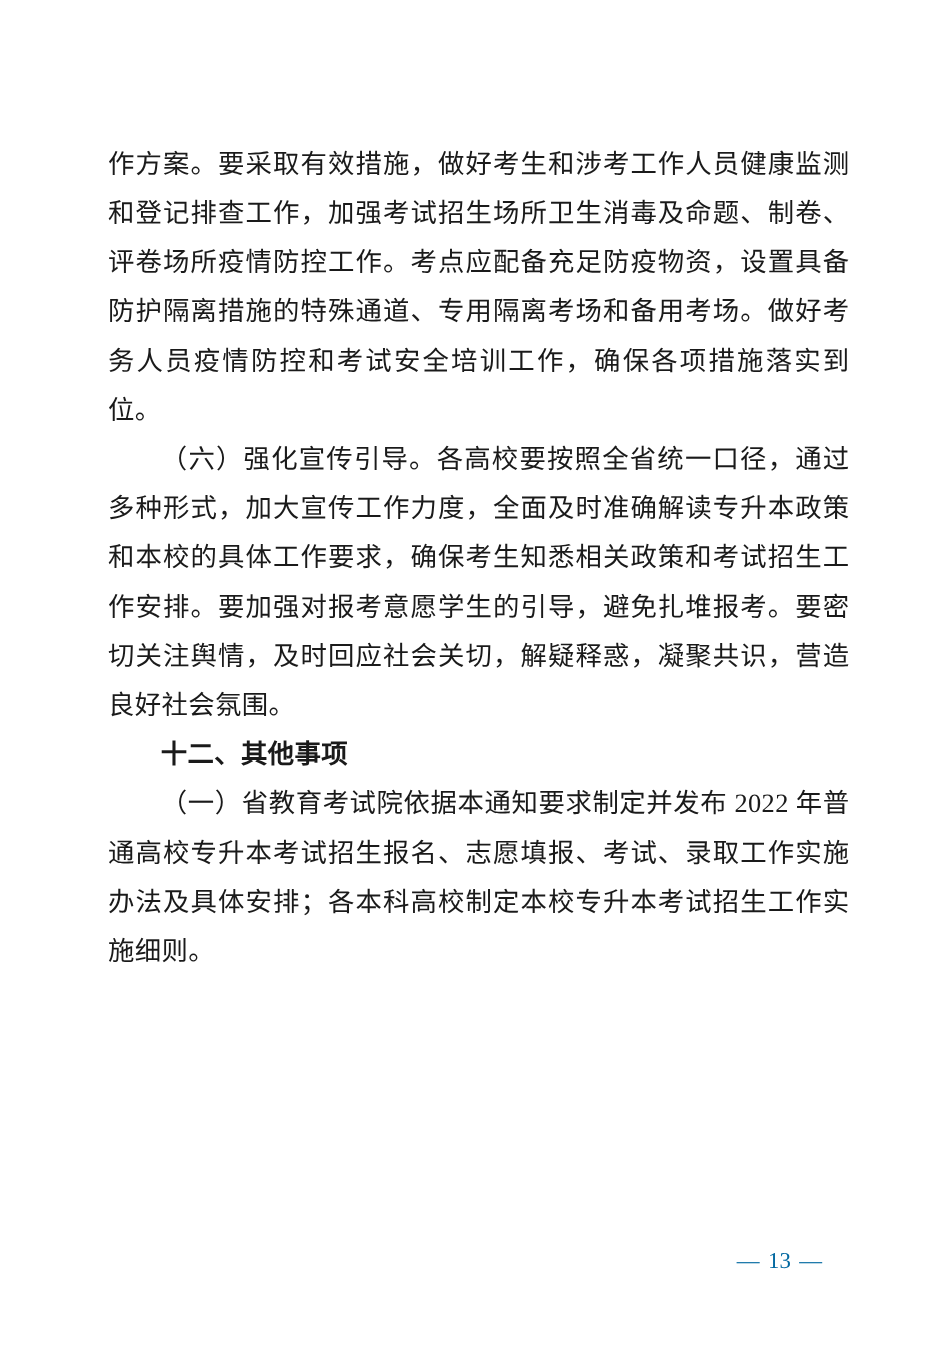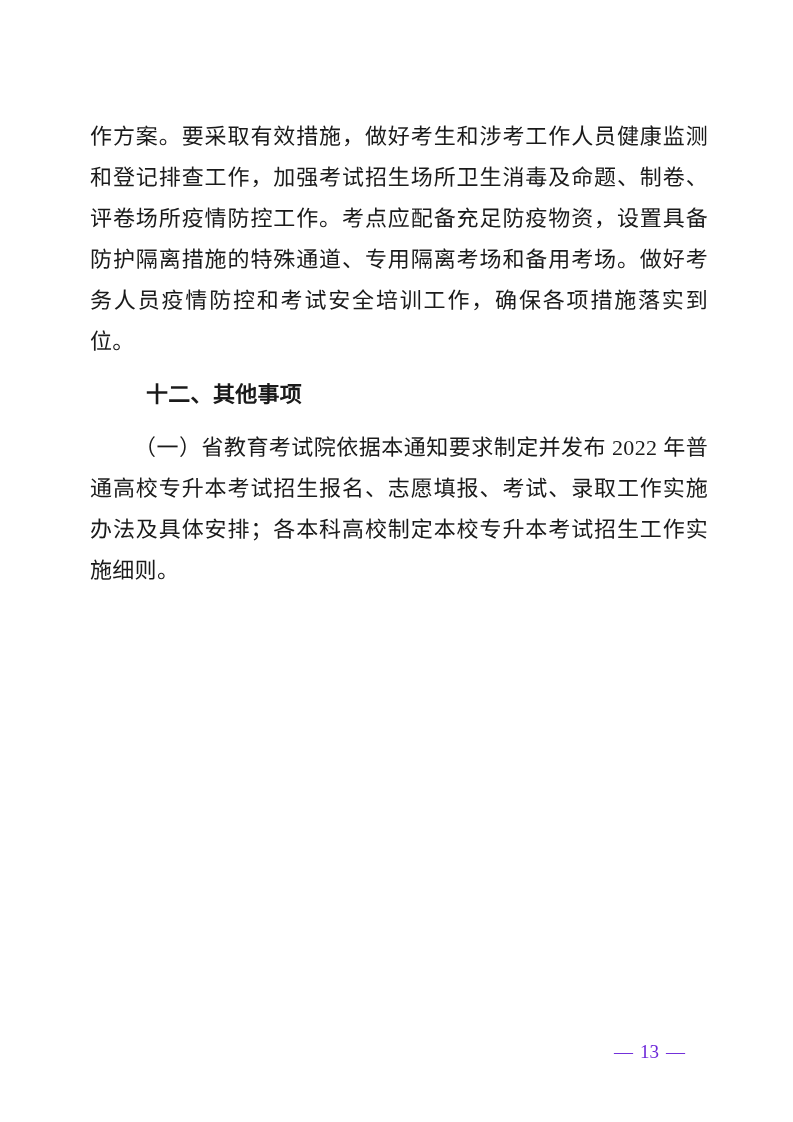--- a/index.html
+++ b/index.html
@@ -28,46 +28,47 @@
     line-height: 41px;
     text-align: justify;
     text-justify: inter-character;
     letter-spacing: 0.3px;
     word-break: break-all;
   }
   .indent {
     text-indent: 2em;
   }
   .heading {
-    margin: 12px;
+    margin: 0;
     font-size: 22px;
     line-height: 41px;
     font-weight: bold;
     text-indent: 2em;
     font-family: "Liberation Sans", "DejaVu Sans", sans-serif;
     letter-spacing: 0.3px;
   }
   .footer {
     position: absolute;
     top: 1038px;
     right: 94px;
     font-size: 19px;
     line-height: 28px;
-    color: #6d28d9;
+    color: #0369a1;
     font-family: "Liberation Serif", "DejaVu Serif", serif;
   }
   .footer .dash {
     margin: 0 7px;
   }
 </style>
 </head>
 <body>
 
 <div class="page">
   <div class="content">
     <p class="para">作方案。要采取有效措施，做好考生和涉考工作人员健康监测和登记排查工作，加强考试招生场所卫生消毒及命题、制卷、评卷场所疫情防控工作。考点应配备充足防疫物资，设置具备防护隔离措施的特殊通道、专用隔离考场和备用考场。做好考务人员疫情防控和考试安全培训工作，确保各项措施落实到位。</p>
+    <p class="para indent">（六）强化宣传引导。各高校要按照全省统一口径，通过多种形式，加大宣传工作力度，全面及时准确解读专升本政策和本校的具体工作要求，确保考生知悉相关政策和考试招生工作安排。要加强对报考意愿学生的引导，避免扎堆报考。要密切关注舆情，及时回应社会关切，解疑释惑，凝聚共识，营造良好社会氛围。</p>
     <h2 class="heading">十二、其他事项</h2>
     <p class="para indent">（一）省教育考试院依据本通知要求制定并发布 2022 年普通高校专升本考试招生报名、志愿填报、考试、录取工作实施办法及具体安排；各本科高校制定本校专升本考试招生工作实施细则。</p>
   </div>
   <div class="footer">
     <span class="dash">—</span><span>13</span><span class="dash">—</span>
   </div>
 </div>
 
 </body></html>

